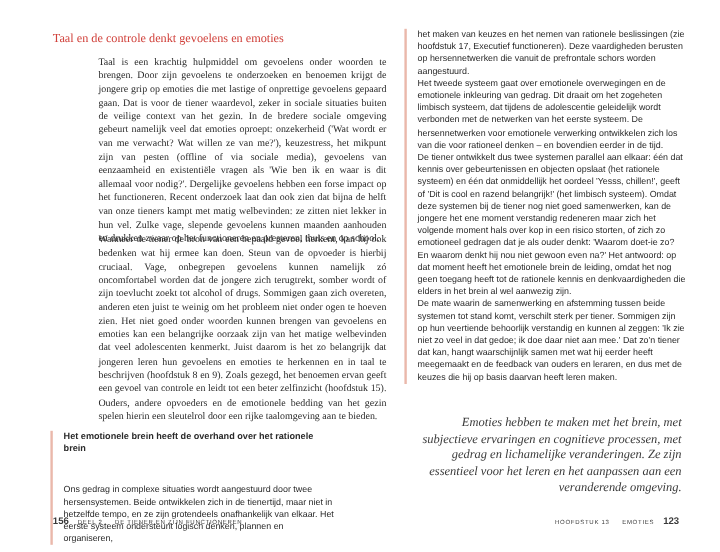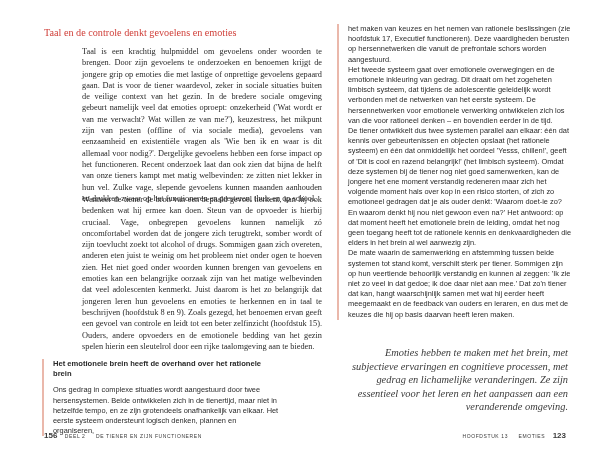--- a/index.html
+++ b/index.html
@@ -24,21 +24,21 @@
     margin-left:38px;
   }
   .para1 { top:46px; }
   .para2 { top:194px; }
 
   .box {
     position:absolute; border-left:2.5px solid #eab8ab; padding-left:9px;
     font-family:"Liberation Sans", sans-serif; font-size:7.4px; line-height:10.2px; color:#2a2a2a;
   }
   .box-left { left:42px; top:359px; width:226px; }
-  .box-left .box-title { font-weight:bold; margin-bottom:6px; font-size:7.6px; }
+  .box-left .box-title { font-weight:bold; margin-bottom:24px; font-size:7.6px; }
   .box-right { left:337px; top:24px; width:225px; top:24px; }
   .box-right p { margin:0; }
 
   .pull-quote {
     position:absolute; left:343px; top:330px; width:225px;
     font-family:"Liberation Serif", serif; font-style:italic; font-size:10.4px; line-height:13.5px;
     text-align:right; color:#3a3a3a;margin-top:16px;
   }
 
   .folio {

